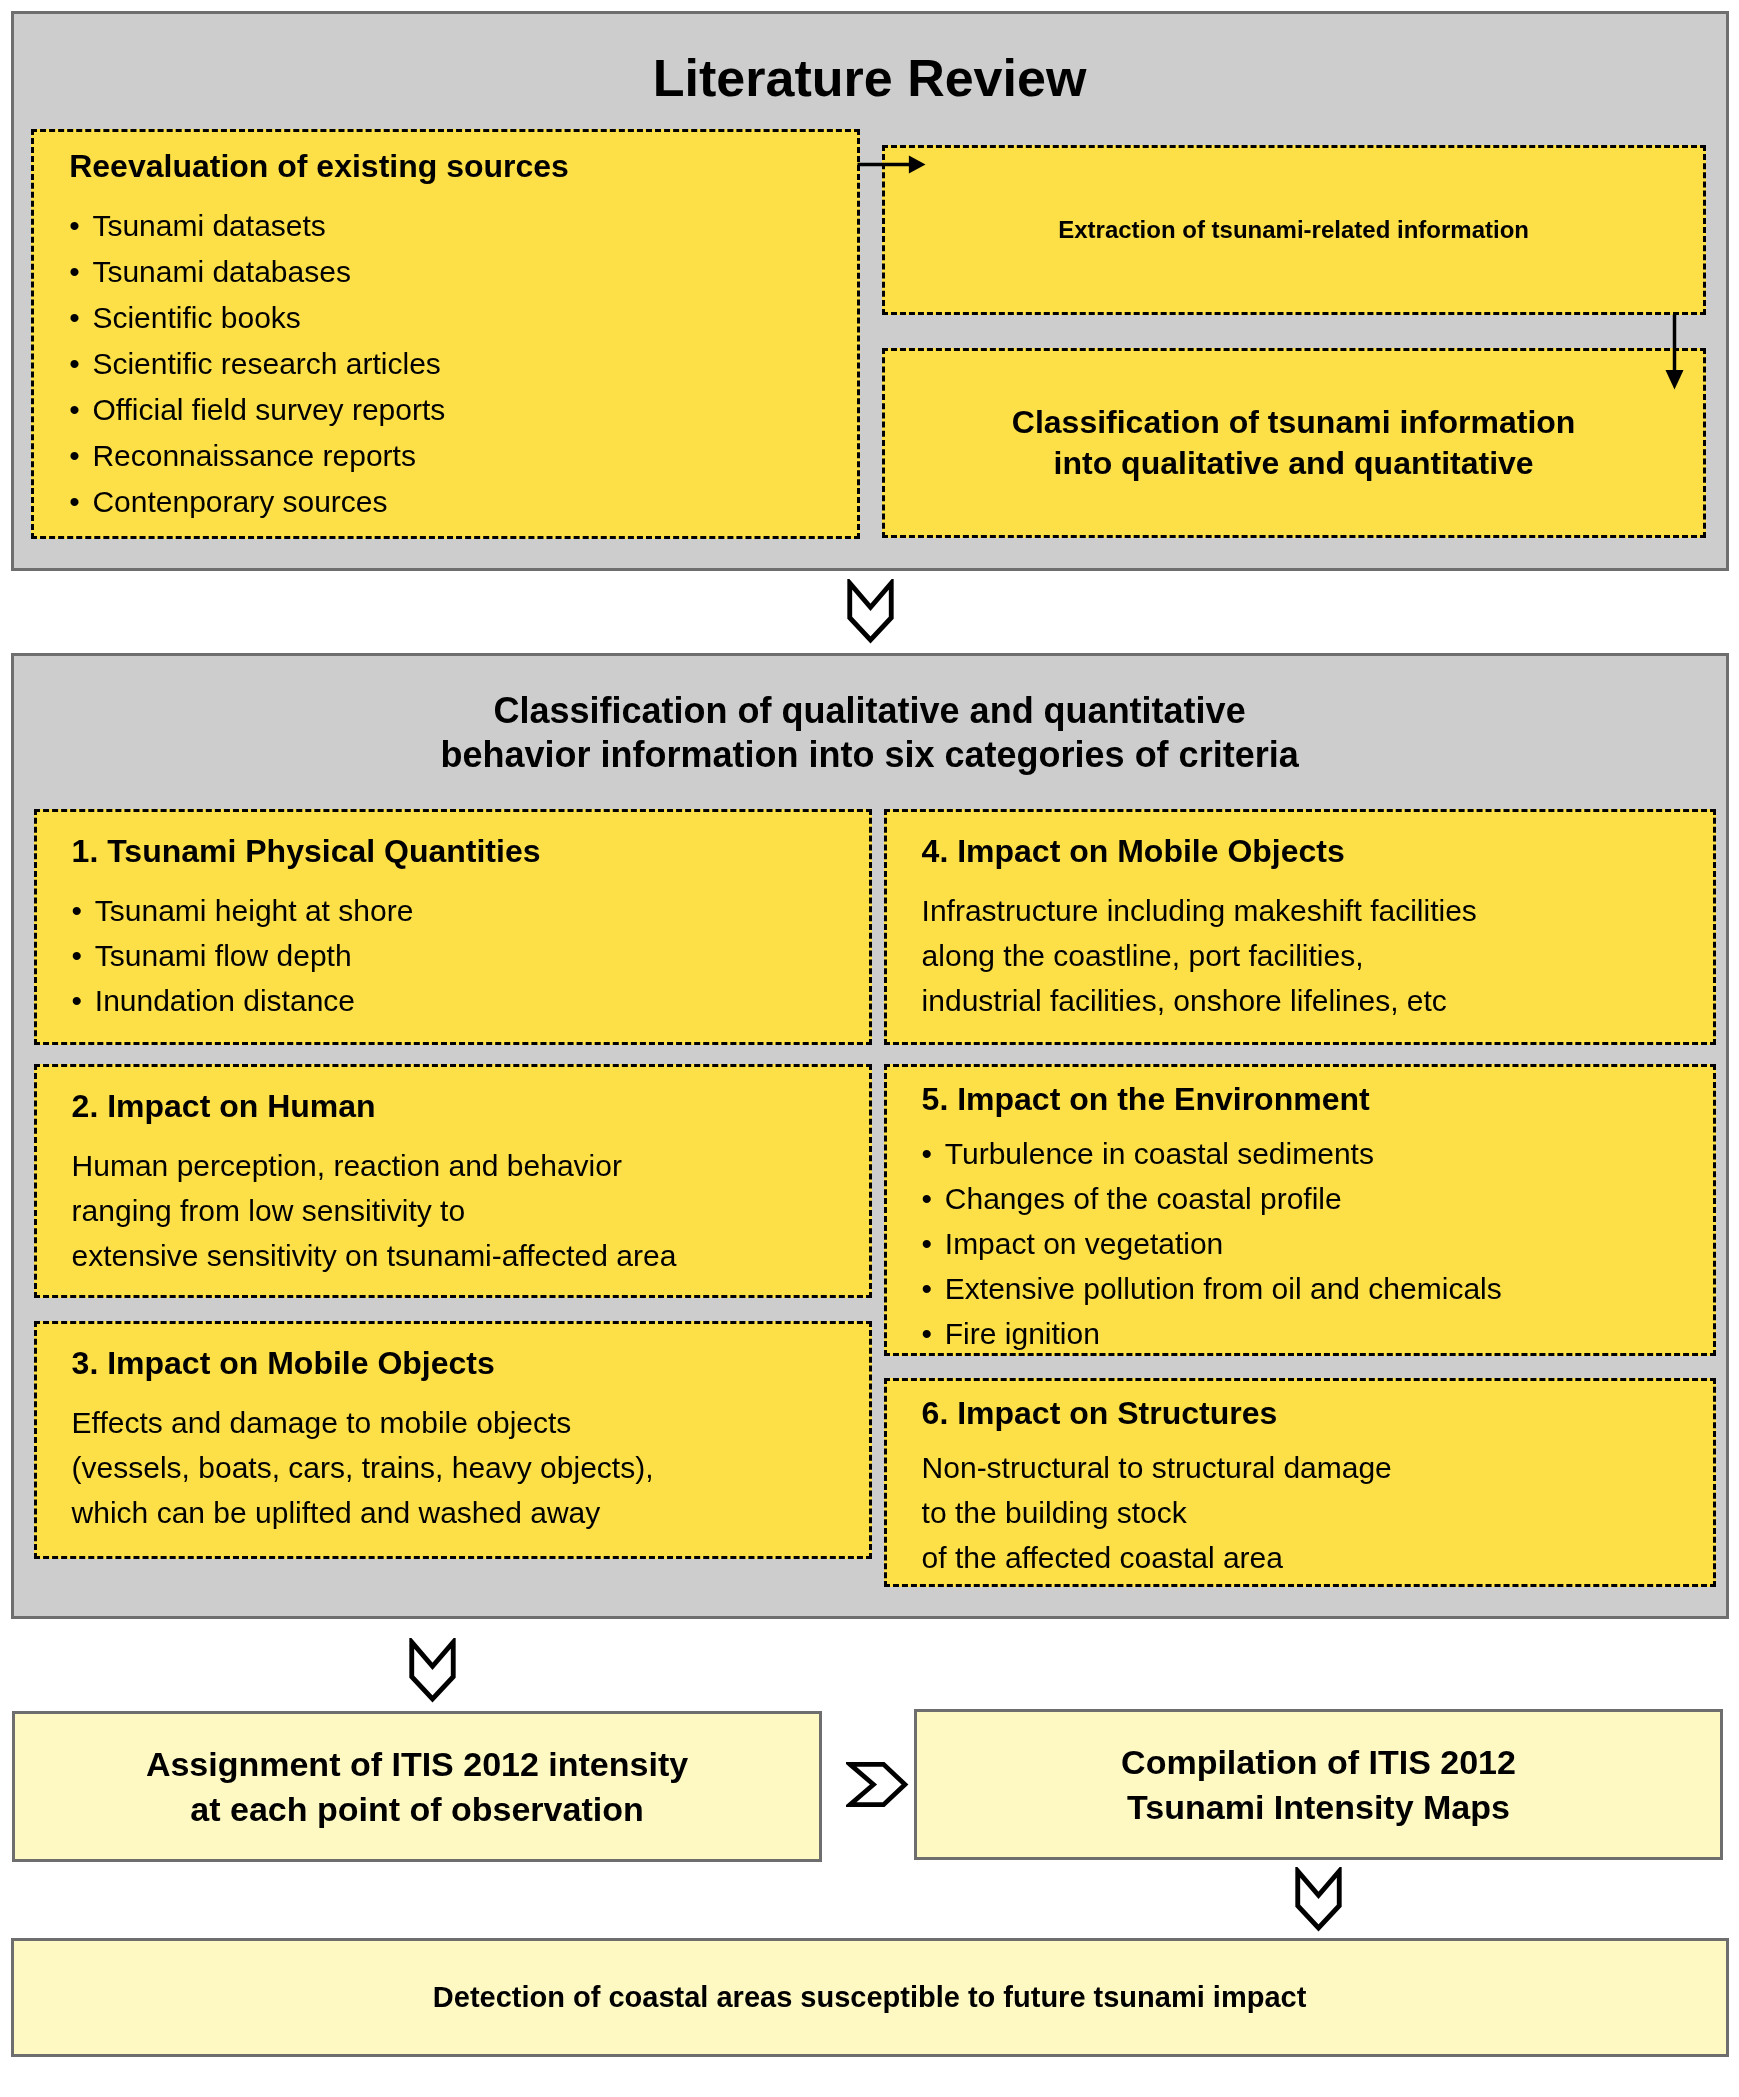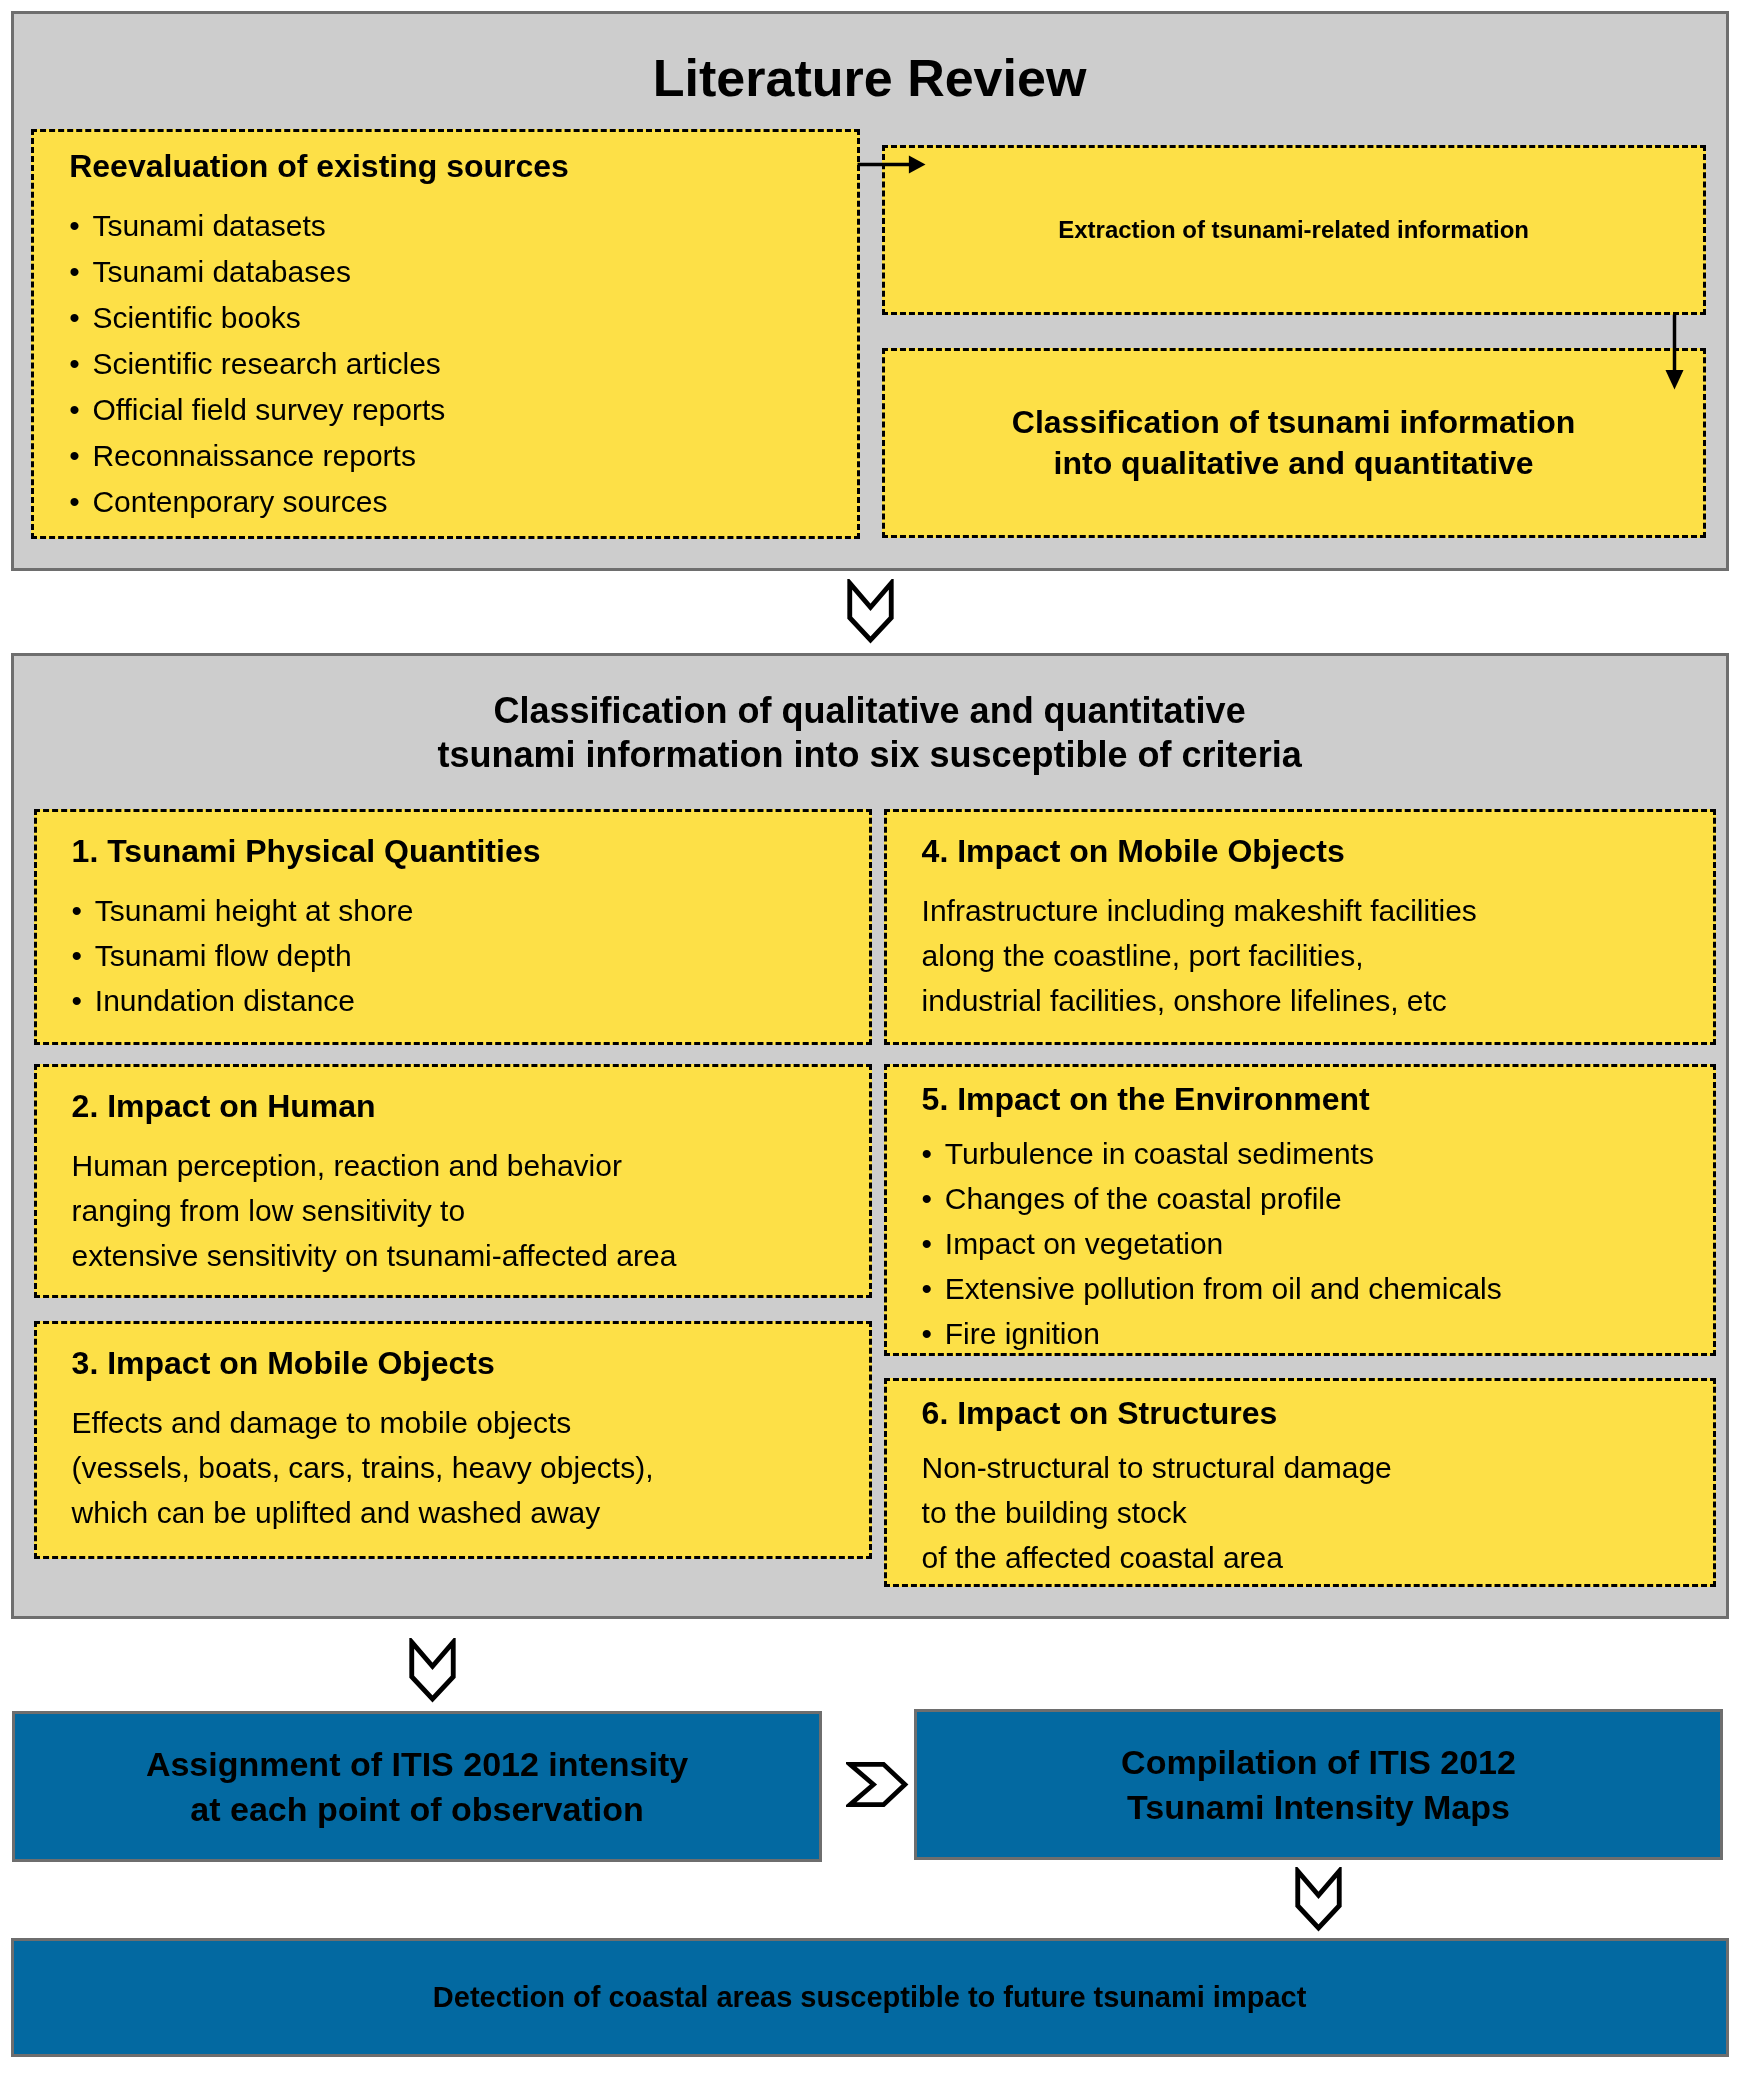--- a/index.html
+++ b/index.html
@@ -70,21 +70,21 @@
   #cat-1 { left:20px;   top:153px;  width:838px; height:236px; }
   #cat-2 { left:20px;   top:408px;  width:838px; height:234px; }
   #cat-3 { left:20px;   top:665px;  width:838px; height:238px; }
   #cat-4 { left:870px; top:153px;  width:832px; height:236px; }
   #cat-5 { left:870px; top:408px;  width:832px; height:292px; }
   #cat-6 { left:870px; top:722px; width:832px; height:209px; }
 
   
   .flow-endbox {
     position:absolute;
-    background:#0369a1;
+    background:#fef9c3;
     border:3.5px solid #6e6e6e;
     display:flex; flex-direction:column; align-items:center; justify-content:center;
     text-align:center; font-size:34px; font-weight:bold; line-height:45px;
   }
   #assignment-box  { left:12px;   top:1711px; width:810px; height:151px; }
   #compilation-box { left:914px; top:1709px; width:809px; height:151px; }
   #detection-box   { left:10.6px;   top:1938px; width:1718px; height:119px; font-size:29px; }
 </style>
 </head>
 <body>
@@ -127,21 +127,21 @@
     </svg>
   </div>
 
   <svg id="chev-1" class="chev" viewBox="0 0 70 94">
     <polygon points="5,6 35,41 65,6 65,56 35,88 5,56" fill="#ffffff" stroke="#000000" stroke-width="7"></polygon>
   </svg>
 
   <div id="middle-section" class="gray-section">
     <div id="middle-title">
       <div>Classification of qualitative and quantitative</div>
-      <div>tsunami information into six susceptible of criteria</div>
+      <div>behavior information into six categories of criteria</div>
     </div>
 
     <div id="cat-1" class="dash-box cat-box">
       <div class="box-heading">1. Tsunami Physical Quantities</div>
       <ul class="bullet-list">
         <li>Tsunami height at shore</li>
         <li>Tsunami flow depth</li>
         <li>Inundation distance</li>
       </ul>
     </div>

